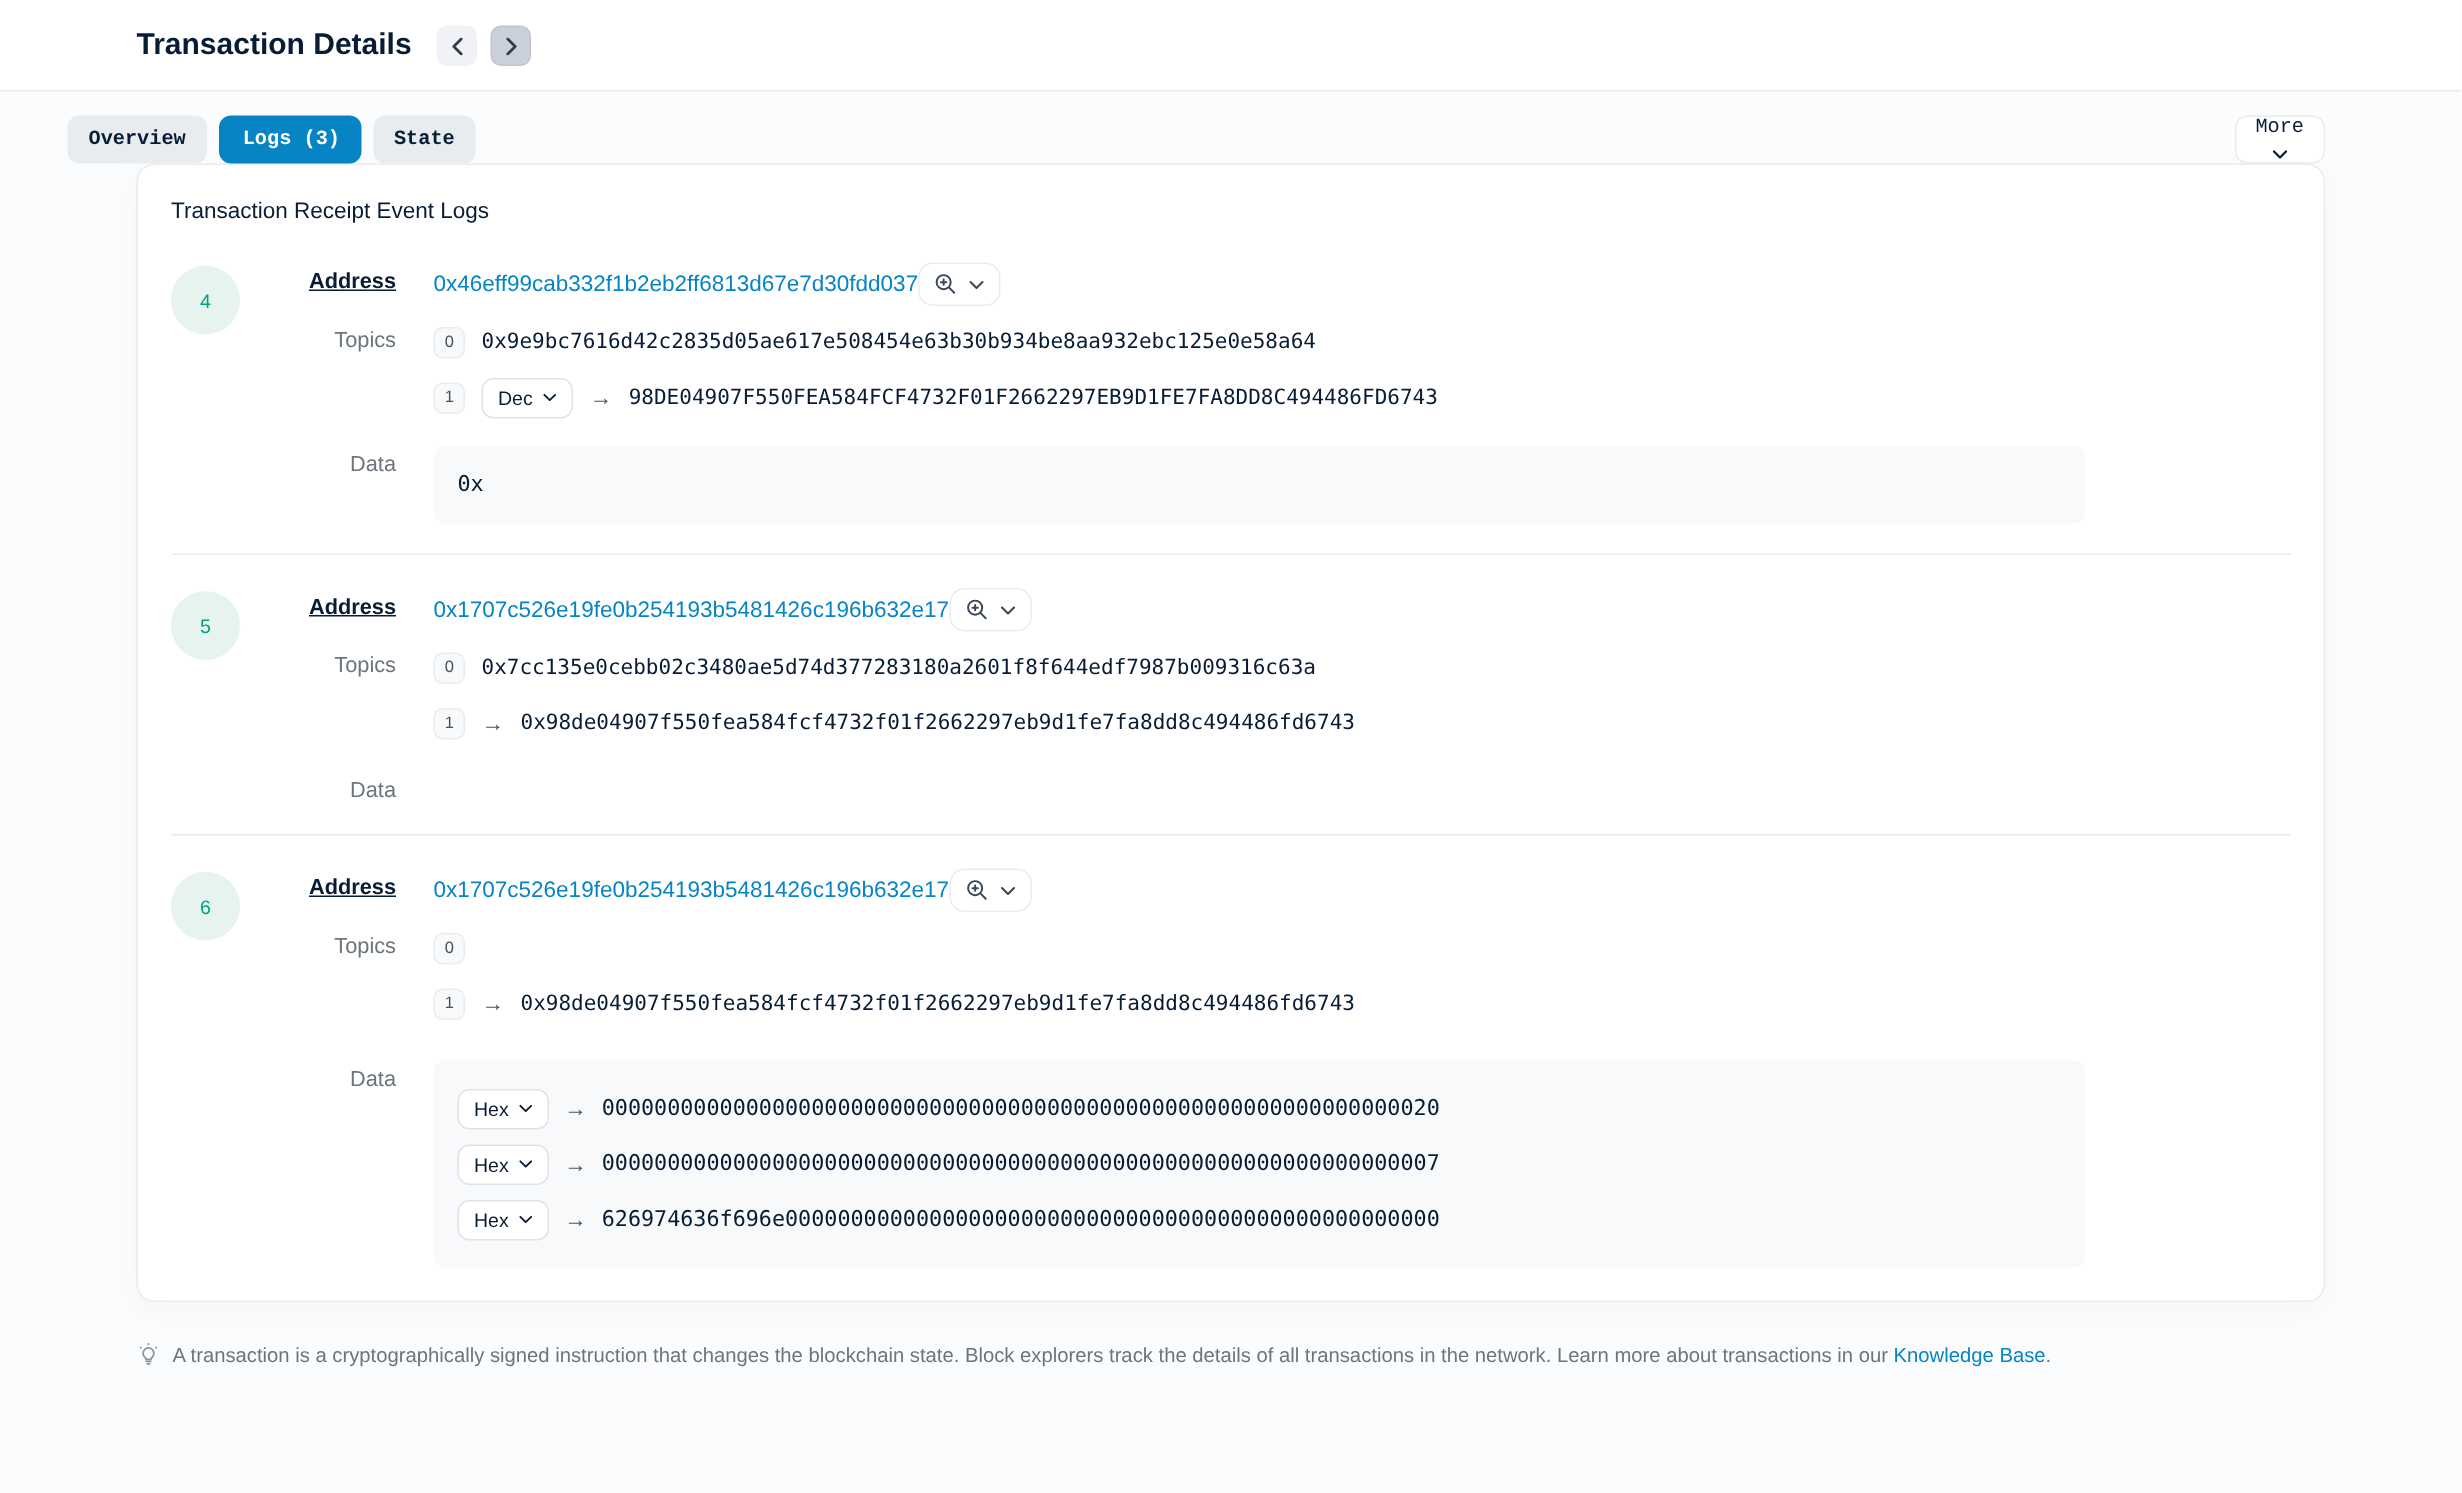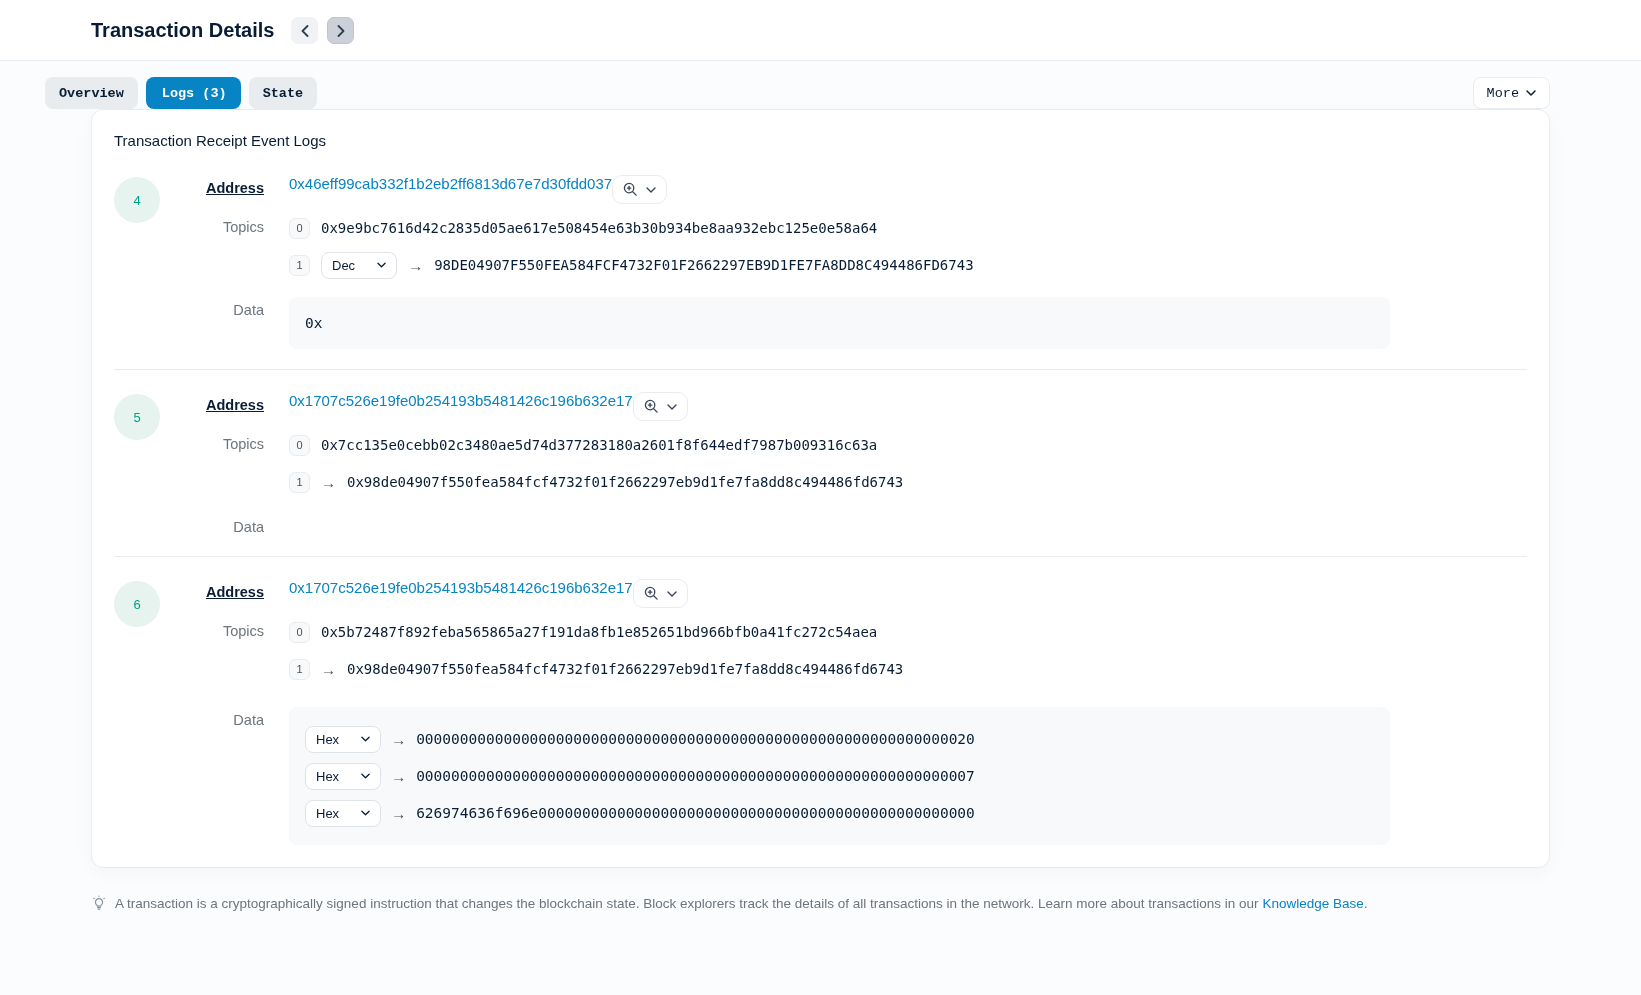--- a/index.html
+++ b/index.html
@@ -24,50 +24,50 @@
   .page-header{display:flex;align-items:center;gap:9px;padding:17px 91px 16px 91px;background:#fff;}
   .page-title{font-size:20px;font-weight:700;margin:0 8px 0 0;}
   .nav-btn{width:27px;height:27px;border:none;border-radius:7px;display:flex;align-items:center;justify-content:center;cursor:pointer;color:#2c3e50;padding:0;}
   .nav-btn.prev{background:#f0f2f5;}
   .nav-btn.next{background:#ccd1d9;border:1px solid #bfc5cd;}
   .header-divider{border:none;border-top:1px solid var(--border);margin:0;}
   
   .tabbar{display:flex;align-items:flex-start;gap:8px;margin:16px 91px 0 45px;font-family:Liberation Mono, monospace;}
   .tab{height:32px;padding:0 14px;border:none;border-radius:8px;font-family:inherit;font-size:13.5px;font-weight:600;color:var(--dark);background:#e9ecef;cursor:pointer;display:flex;align-items:center;}
   .tab.active{background:var(--blue);color:#ffffff;padding-left:16px;}
-  .more-btn{margin-left:auto;height:32px;padding:0 13px;background:#fff;border:1px solid var(--border);border-radius:8px;font-family:inherit;font-size:13.5px;font-weight:500;color:var(--dark);cursor:pointer;display:flex;align-items:center;gap:7px;}
+  .more-btn{margin-left:auto;height:32px;padding:0 13px;background:#fff;border:1px solid var(--border);border-radius:8px;font-family:inherit;font-size:13.5px;font-weight:500;color:var(--dark);cursor:pointer;display:flex;align-items:center;gap:7px;flex-direction:column;}
   
   .card{margin:0 91px 0 91px;background:#fff;border:1px solid var(--border);border-radius:12px;padding:22px;box-shadow:0 6px 18px rgba(189,197,209,.12);}
   .card-heading{font-size:15px;font-weight:400;margin:0 0 26px 0;}
   
   .log{display:flex;}
   .badge-col{width:48px;margin-right:16px;flex:none;}
   .log-badge{width:46px;height:46px;border-radius:50%;background:var(--mint-bg);color:var(--mint-text);font-size:13px;display:flex;align-items:center;justify-content:center;margin-top:2px;}
   .log-rows{flex:1;min-width:0;}
   .row{display:flex;align-items:flex-start;}
   .label{width:86px;flex:none;text-align:right;margin-right:25px;font-size:14.5px;color:var(--gray);padding-top:5px;}
   .label.strong{color:var(--dark);font-weight:700;text-decoration:underline;}
   .content{flex:1;min-width:0;}
   
-  .addr-line{display:flex;}
+  .addr-line{display:flex;align-items:center;}
   .addr-link{color:var(--blue);font-size:15px;text-decoration:none;cursor:pointer;}
   .zoom-btn{display:flex;align-items:center;gap:8px;background:#fff;border:1px solid var(--border);border-radius:10px;padding:6px 10px;color:#3b4758;cursor:pointer;}
   .row.mb-addr{margin-bottom:10px;}
   
   .mono{font-family:"DejaVu Sans Mono",monospace;font-size:14px;color:var(--dark);white-space:nowrap;}
   .name-line{padding-top:4px;font-family:"DejaVu Sans Mono",monospace;font-size:14.5px;}
   .name-line .t-type{color:var(--green);}
   .name-line .t-param{color:var(--red);}
   .name-line .t-link{color:var(--blue);text-decoration:none;cursor:pointer;}
   .row.mb-name{margin-bottom:16px;}
   
   .topics-list{display:flex;flex-direction:column;gap:9px;}
   .topic-row{display:flex;align-items:center;gap:11px;min-height:28px;}
   .topic-badge{width:21px;height:21px;flex:none;background:var(--box-bg);border:1px solid var(--border);border-radius:6px;color:#495057;font-size:11px;display:flex;align-items:center;justify-content:center;}
-  .select-btn{display:flex;align-items:center;gap:22px;background:#fff;border:1px solid #dfe3e8;border-radius:8px;padding:5px 10px;font-family:inherit;font-size:13px;color:var(--dark);cursor:pointer;}
+  .select-btn{display:flex;align-items:center;gap:7px;background:#fff;border:1px solid #dfe3e8;border-radius:8px;padding:5px 10px;font-family:inherit;font-size:13px;color:var(--dark);cursor:pointer;}
   .arrow{color:#495057;font-size:15px;flex:none;}
   .row.mb-topics{margin-bottom:18px;}
   
   .data-box{background:var(--box-bg);border-radius:8px;padding:17px 16px;width:1101px;max-width:100%;}
   .data-box .mono{font-size:14.5px;}
   .data-line{display:flex;align-items:center;gap:10px;min-height:30px;}
   .data-line + .data-line{margin-top:7px;}
   .data-empty{min-height:22px;}
   
   .log-divider{border:none;border-top:1px solid var(--border);margin:20px 0 22px 0;}
@@ -250,21 +250,20 @@
                 </svg>
             </span>
           </button>
         </div>
       </div>
       <div class="row mb-topics">
         <div class="label">Topics</div>
         <div class="content topics-list">
           <div class="topic-row">
             <span class="topic-badge">0</span>
-            <span class="mono">0x5b72487f892feba565865a27f191da8fb1e852651bd966bfb0a41fc272c54aea</span>
           </div>
           <div class="topic-row">
             <span class="topic-badge">1</span>
             <span class="arrow">→</span>
             <span class="mono">0x98de04907f550fea584fcf4732f01f2662297eb9d1fe7fa8dd8c494486fd6743</span>
           </div>
         </div>
       </div>
       <div class="row" style="margin-top:24px;">
         <div class="label">Data</div>

